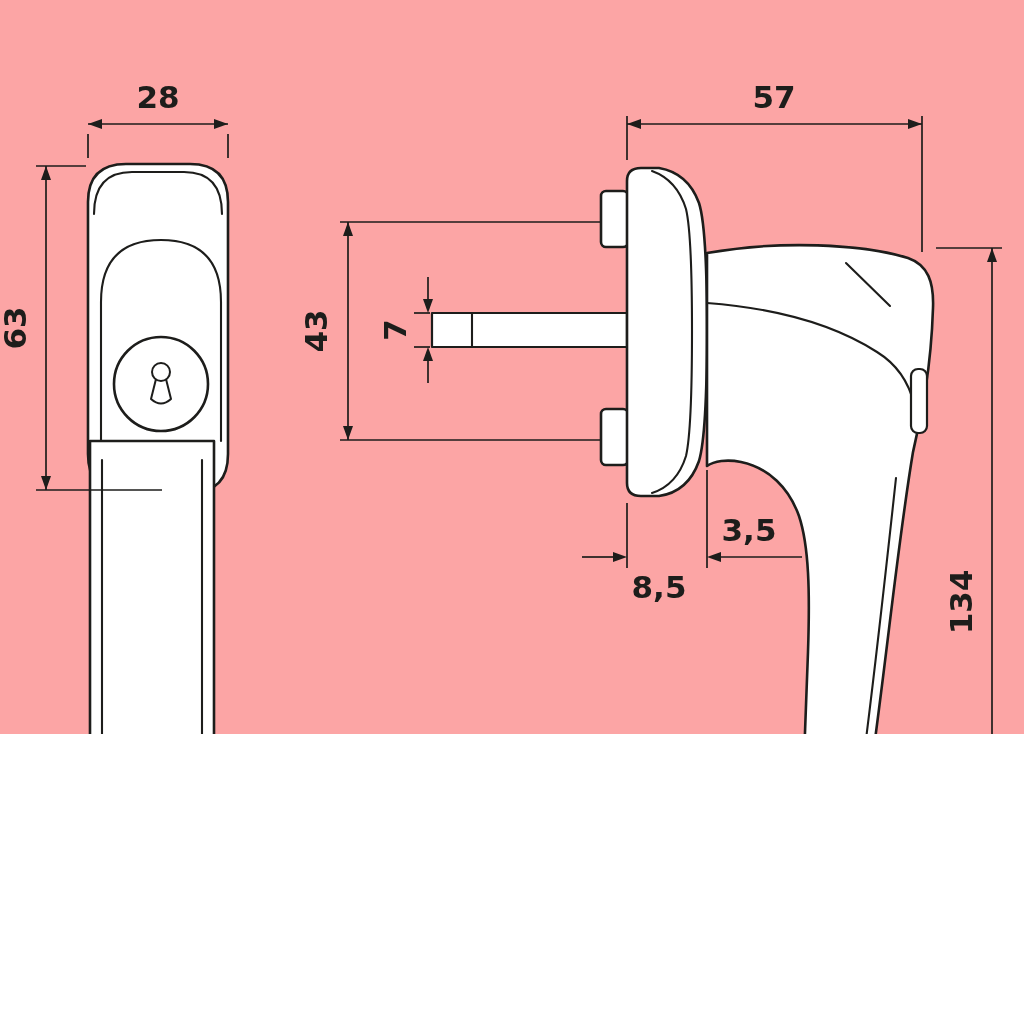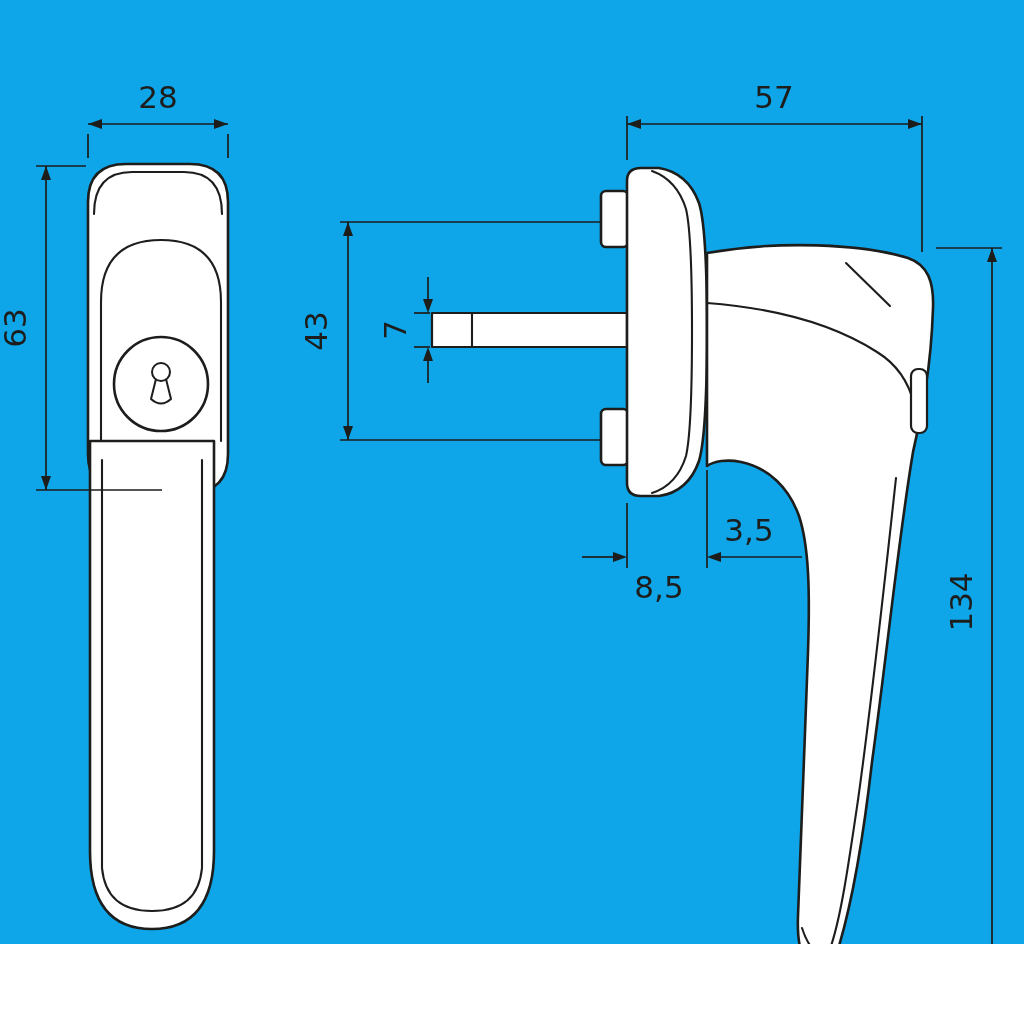--- a/index.html
+++ b/index.html
@@ -1,16 +1,16 @@
 <!DOCTYPE html>
 <html><head>
 <meta charset="utf-8">
 <style>
   html,body{margin:0;padding:0;background:#ffffff;}
-  .page{width:1024px;height:944px;background:#0ea5e9;position:relative;overflow:hidden;}
+  .page{width:1024px;height:734px;background:#fca5a5;position:relative;overflow:hidden;font-weight:bold;}
   svg{display:block;}
   .outline{fill:#ffffff;stroke:#1d1d1b;stroke-width:2.6;stroke-linejoin:round;stroke-linecap:round;}
   .detail{fill:none;stroke:#1d1d1b;stroke-width:2.1;stroke-linecap:round;}
   .dimline,.extline{stroke:#1d1d1b;stroke-width:1.7;fill:none;}
   .arr{fill:#1d1d1b;stroke:none;}
   .lbl{font-family:"DejaVu Sans","Liberation Sans",sans-serif;font-size:31px;fill:#1d1d1b;}
 </style>
 </head>
 <body>
 

